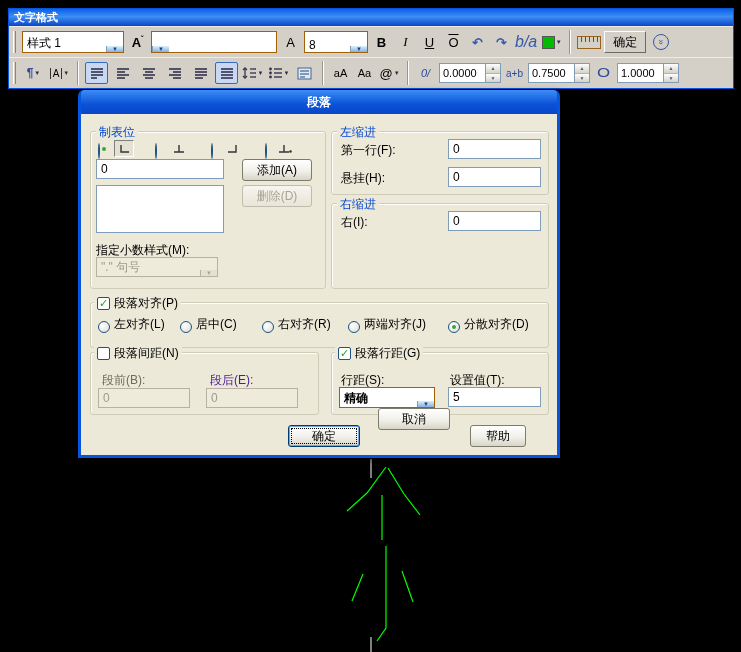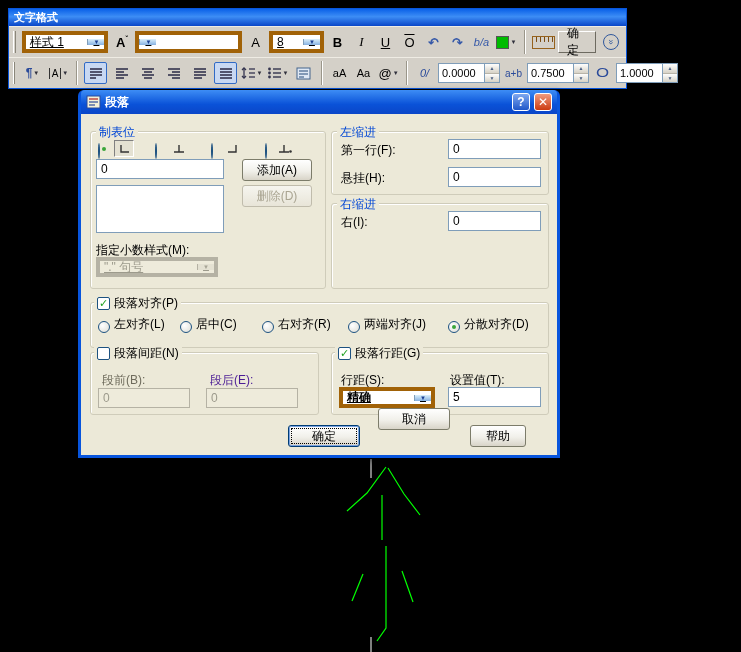--- a/index.html
+++ b/index.html
@@ -2,27 +2,27 @@
 <html><head>
 <meta charset="utf-8">
 <style>
   * { margin:0; padding:0; box-sizing:border-box; }
   html,body { width:741px; height:652px; background:#000; overflow:hidden;
     font-family:"Liberation Sans","DejaVu Sans",sans-serif; font-size:12px; color:#000; }
   body { position:relative; }
   .abs { position:absolute; }
 
   
-  #format-window { left:8px; top:8px; width:619px; background:#d4d0c8; border:1px solid #0855dd; z-index:2; }
+  #format-window { left:8px; top:8px; width:726px; background:#d4d0c8; border:1px solid #0855dd; z-index:2; }
   .titlebar { height:17px; background:linear-gradient(180deg,#0a61e8,#3d8df5 45%,#0a46c8);
     color:#fff; font-weight:bold; font-size:11px; display:flex; align-items:center; padding:0 5px; }
   .tb-row { height:31px; display:flex; align-items:center; padding:0 4px; gap:3px; border-top:1px solid #efece4; }
   .grip { width:3px; height:22px; border-left:1px solid #fff; border-right:1px solid #8a867a; margin-right:3px; }
   .sep { width:2px; height:24px; border-left:1px solid #9a968a; border-right:1px solid #fff; margin:0 3px; }
-  .combo { background:#fff; border:4px solid #a16207; height:22px; display:flex; align-items:center;text-decoration:underline; }
+  .combo { background:#fff; border:1px solid #a16207; height:22px; display:flex; align-items:flex-end; }
   .combo .val { flex:1; padding:0 4px; display:flex; align-items:center; white-space:nowrap; overflow:hidden; }
   .combo .drop { width:17px; background:linear-gradient(180deg,#dcf0fb,#86b1e2); border-left:1px solid #7f9db9;
     display:flex; align-items:center; justify-content:center; font-size:6px; color:#1b3f93; }
   .combo.dis { background:#eeebdb; border-color:#b5b2a4; color:#9c9a8c; }
   .combo.dis .drop { background:#e4e1d2; color:#a8a596; border-color:#b5b2a4; }
   .tbtn { height:22px; min-width:21px; display:flex; align-items:center; justify-content:center; font-size:13px; }
   .tbtn.pressed, .iconbtn.pressed { border:1px solid #316ac5; background:#c8d8f2; border-radius:2px; }
   .iconbtn { height:22px; min-width:23px; display:flex; align-items:center; justify-content:center; gap:1px; }
   .darr { font-size:6px; color:#30303c; }
   .spin { display:flex; height:20px; border:1px solid #7f9db9; background:#fff; }
@@ -36,21 +36,21 @@
     background-image:repeating-linear-gradient(90deg,transparent 0 3px,#7a4a10 3px 4px); background-size:100% 45%; background-repeat:no-repeat; }
   .okflat { height:22px; padding:0 8px; display:flex; align-items:center; border:1px solid;
     border-color:#fff #6d6a60 #6d6a60 #fff; background:#d4d0c8; }
   .optcircle { width:16px; height:16px; border:1px solid #30589c; border-radius:50%; color:#30589c;
     display:flex; align-items:center; justify-content:center; font-size:9px; }
 
   
   #dialog { left:78px; top:90px; width:482px; background:#0855dd; padding:0 3px 3px;
     border-radius:6px 6px 0 0; box-shadow:2px 2px 6px rgba(0,0,0,.6); z-index:3; }
   #dialog .titlebar { height:24px; border-radius:4px 4px 0 0; font-size:12px; gap:4px;
-    background:linear-gradient(180deg,#3d8df5,#0a52d8 60%,#0a46c8); }
+    background:linear-gradient(180deg,#3d8df5,#0a52d8 60%,#0a46c8);flex-direction:column; }
   .cap { width:18px; height:18px; border:1px solid #fff; border-radius:3px; color:#fff; font-weight:bold; font-size:12px;
     display:flex; align-items:center; justify-content:center; }
   .cap.help { background:linear-gradient(180deg,#7fa8ef,#2057c9); }
   .cap.close { background:linear-gradient(180deg,#f09b7f,#cc3b11); }
   #dlg-body { position:relative; height:341px; background:#ece9d8; font-size:12px; }
   .grp { position:absolute; border:1px solid #cfccba; border-radius:3px; box-shadow:inset 1px 1px 0 #fff; }
   .grp-label { position:absolute; background:#ece9d8; padding:0 3px; color:#0046d5; }
   .chk-label { position:absolute; background:#ece9d8; padding:0 3px; display:flex; align-items:center; gap:4px; }
   .chk { width:13px; height:13px; background:#fff; border:1px solid #1d5281; border-radius:2px; color:#21a121;
     font-size:11px; font-weight:bold; display:inline-flex; align-items:center; justify-content:center; }
@@ -115,21 +115,21 @@
       <span class="drop">
           <span>▼</span>
         </span>
     </div>
     <div class="tbtn" style="font-weight:bold">B</div>
     <div class="tbtn" style="font-style:italic;font-family:'Liberation Serif',serif">I</div>
     <div class="tbtn" style="text-decoration:underline">U</div>
     <div class="tbtn" style="text-decoration:overline">O</div>
     <div class="tbtn" style="color:#3558a8;font-weight:bold">↶</div>
     <div class="tbtn" style="color:#3558a8;font-weight:bold">↷</div>
-    <div class="tbtn" style="color:#3558a8;font-size:11px;font-style:italic">b/a</div>
+    <div class="tbtn" style="color:#3558a8;font-size:16px;font-style:italic">b/a</div>
     <div class="iconbtn">
       <span class="swatch" style="background: rgb(0, 187, 0);"></span>
       <span class="darr"><span>▼</span></span>
     </div>
     <span class="sep"></span>
     <div class="iconbtn">
       <span class="ruler-icon"></span>
     </div>
     <div class="okflat">确定</div>
     <div class="iconbtn">

